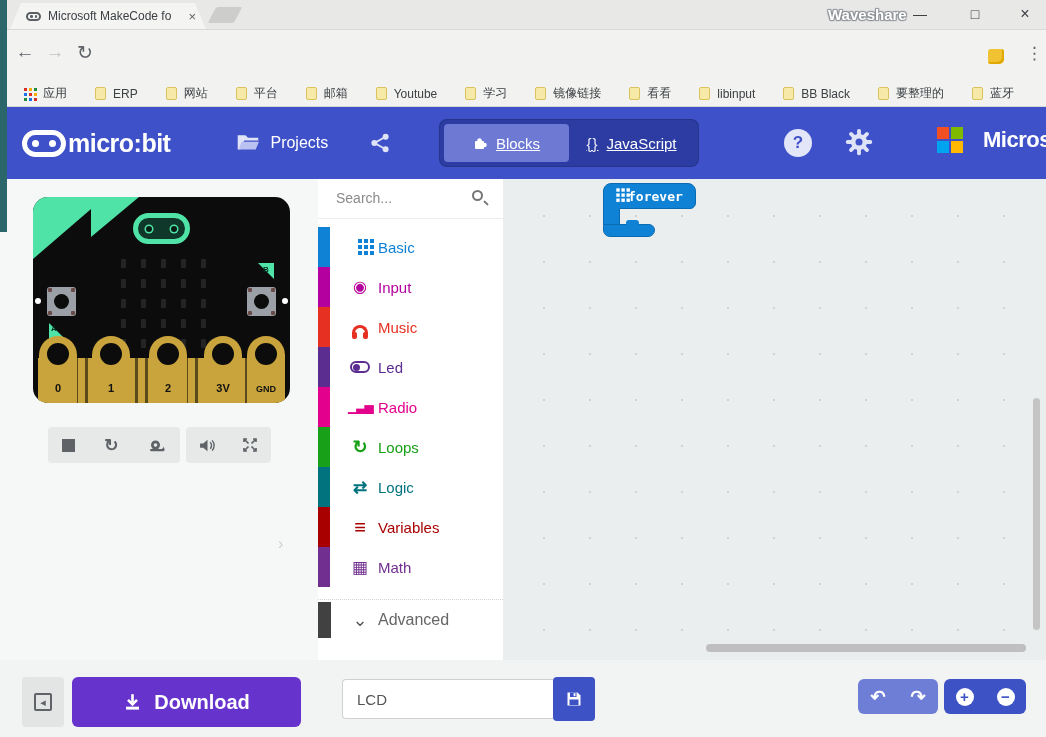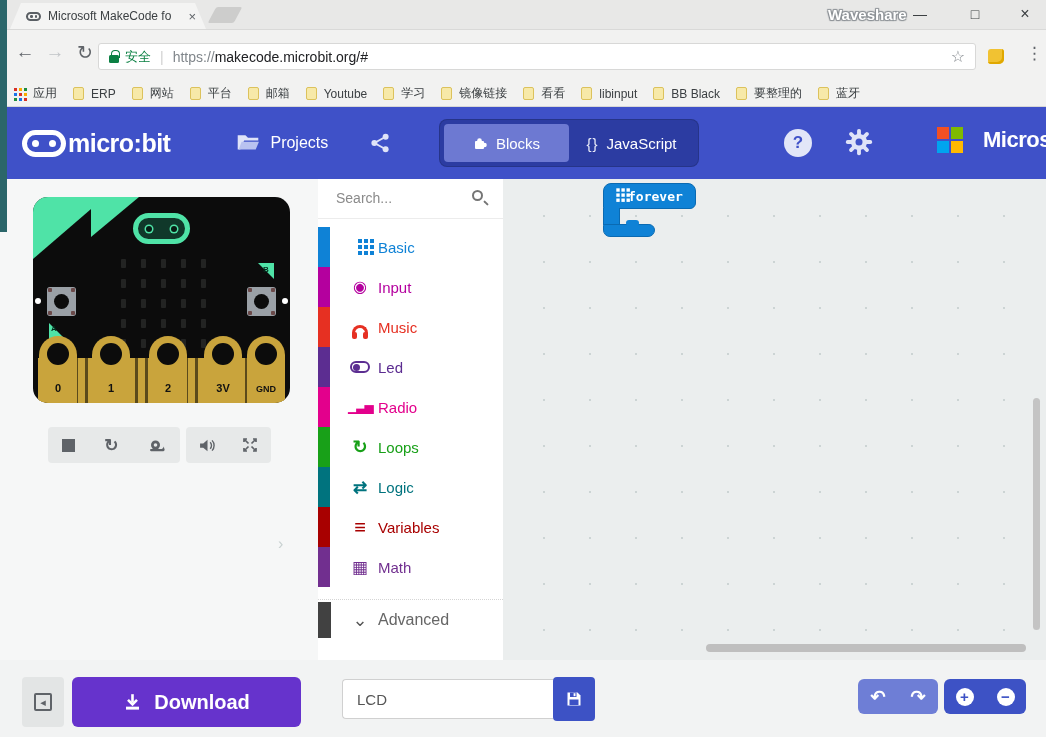--- a/index.html
+++ b/index.html
@@ -32,36 +32,36 @@
   .lock { width:10px; height:8px; background:#0b8043; border-radius:1.5px; position:relative; margin-right:6px; margin-top:4px; flex:none; }
   .lock::before { content:""; position:absolute; left:1.5px; top:-5px; width:7px; height:7px; border:1.8px solid #0b8043; border-bottom:none; border-radius:4px 4px 0 0; }
   .secure-label { color:#0b8043; font-size:13px; margin-right:9px; }
   .omni-sep { color:#d0d0d0; margin-right:9px; font-size:14px; }
   .url { font-size:14px; color:#202124; }
   .url .scheme { color:#80868b; }
   .star { margin-left:auto; font-size:16px; color:#80868b; }
   .ext-icon { position:absolute; left:988px; top:19px; width:16px; height:15px; background:#f1c232; border-radius:3px 3px 5px 3px; box-shadow:inset -2px -2px 0 #e0a800; }
   .menu-dots { position:absolute; left:1026px; top:13px; font-size:17px; color:#5f6368; }
 
-  .bookmarks { position:absolute; left:0; top:81px; width:1046px; height:26px; background:#f2f2f1; border-bottom:1px solid #d7d7d6; display:flex; align-items:center; padding:0 14px; gap:16px; }
+  .bookmarks { position:absolute; left:0; top:81px; width:1046px; height:26px; background:#f2f2f1; border-bottom:1px solid #d7d7d6; display:flex; align-items:center; padding:0 24px; gap:28px; }
   .apps-btn { display:flex; align-items:center; gap:8px; font-size:12px; color:#3c4043; }
   .apps-grid { width:3px; height:3px; background:#d93025; box-shadow:5px 0 0 #f9ab00,10px 0 0 #1e8e3e,0 5px 0 #1a73e8,5px 5px 0 #d93025,10px 5px 0 #f9ab00,0 10px 0 #1e8e3e,5px 10px 0 #1a73e8,10px 10px 0 #d93025; margin-right:8px; margin-bottom:8px; }
   .bm { display:flex; align-items:center; gap:7px; font-size:12px; color:#3c4043; white-space:nowrap; }
   .bm-ico { width:11px; height:13px; background:#f7e9a8; border:1px solid #dcc25c; border-radius:2px; flex:none; }
 
   
   .mkheader { position:absolute; left:0; top:107px; width:1046px; height:72px; background:#3f51c8; display:flex; align-items:center; padding:0 22px; color:#fff; }
   .goggles { width:44px; height:27px; border:5px solid #fff; border-radius:14px; position:relative; flex:none; }
   .goggles i { position:absolute; top:5px; width:7px; height:7px; border-radius:50%; background:#fff; }
   .goggles i:first-child { left:5px; } .goggles i:last-child { right:5px; }
   .brand { font-size:25px; font-weight:bold; letter-spacing:-0.5px; margin-left:2px; }
   .hbtn { display:flex; align-items:center; gap:10px; font-size:16px; }
   .projects { margin-left:66px; }
   .share { margin-left:42px; }
-  .editor-toggle { position:absolute; left:440px; top:13px; width:258px; height:46px; background:#2c3ca2; border-radius:7px; padding:4px; display:flex; box-shadow:0 0 0 1px #263489; }
+  .editor-toggle { position:absolute; left:440px; top:13px; width:258px; height:46px; background:#2c3ca2; border-radius:7px; padding:4px; display:flex; box-shadow:0 0 0 1px #263489;text-decoration:underline; }
   .ed-tab { flex:1; display:flex; align-items:center; justify-content:center; gap:8px; font-size:15px; color:#fff; border-radius:4px; }
   .ed-tab.sel { background:#6d79d2; }
   .js-glyph { font-size:15px; color:#e8eaf8; letter-spacing:1px; }
   .help-btn { position:absolute; left:784px; top:22px; width:28px; height:28px; border-radius:50%; background:#e2e6f8; color:#3f51c8; font-weight:bold; font-size:17px; display:flex; align-items:center; justify-content:center; }
   .gear-btn { position:absolute; left:845px; top:21px; }
   .mslogo { position:absolute; left:905px; top:20px; display:flex; align-items:center; gap:20px;padding-left:32px; }
   .ms-squares { display:grid; grid-template-columns:12px 12px; grid-template-rows:12px 12px; gap:2px; }
   .ms-squares i:nth-child(1){background:#f25022;} .ms-squares i:nth-child(2){background:#7fba00;}
   .ms-squares i:nth-child(3){background:#00a4ef;} .ms-squares i:nth-child(4){background:#ffb900;}
   .ms-text { font-size:22px; font-weight:bold; color:#fff; letter-spacing:-0.5px; }
@@ -173,27 +173,20 @@
     <span class="watermark">Waveshare</span>
     <span class="winbtn btn-min">—</span>
     <span class="winbtn btn-max">□</span>
     <span class="winbtn btn-close">×</span>
   </div>
 
   <div class="toolbar">
     <span class="navico ico-back">←</span>
     <span class="navico ico-fwd">→</span>
     <span class="navico ico-reload">↻</span>
-    <div class="omnibox">
-      <span class="lock"></span>
-      <span class="secure-label">安全</span>
-      <span class="omni-sep">|</span>
-      <span class="url"><span class="scheme">https://</span><span>makecode.microbit.org/#</span></span>
-      <span class="star">☆</span>
-    </div>
     <span class="ext-icon"></span>
     <span class="menu-dots">⋮</span>
   </div>
 
   <div class="bookmarks">
     <span class="apps-btn">
         <span class="apps-grid"></span>
         <span>应用</span>
       </span>
     <span class="bm">

